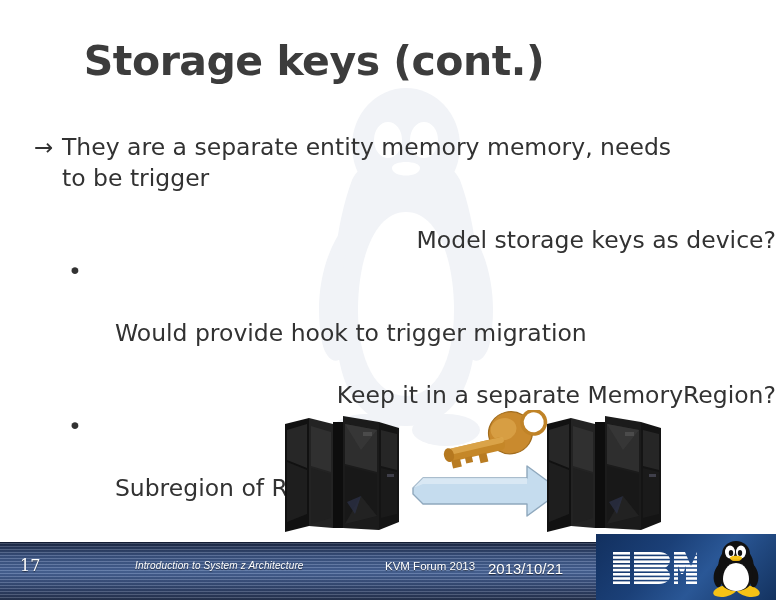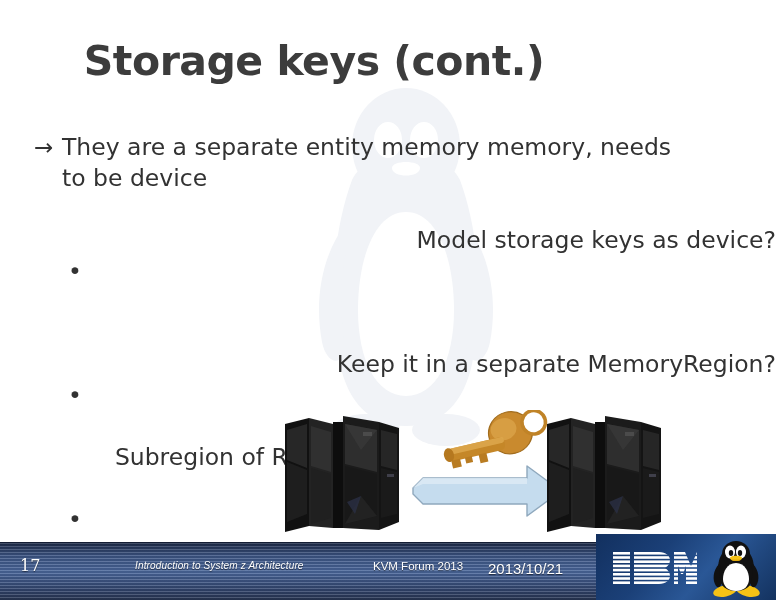--- a/index.html
+++ b/index.html
@@ -129,21 +129,21 @@
     top: 17px;
     font-family: "Liberation Sans", sans-serif;
     font-size: 10px;
     color: #ffffff;
     text-shadow: 0 1px 1px rgba(0,0,0,0.55);
     letter-spacing: 0.15px;
     font-style: italic;
   }
   .footer-event {
     position: absolute;
-    left: 373px;
+    left: 385px;
     top: 17px;
     font-family: "Liberation Sans", sans-serif;
     font-size: 11.5px;
     color: #ffffff;
     text-shadow: 0 1px 1px rgba(0,0,0,0.55);
   }
   .footer-date {
     position: absolute;
     left: 488px;
     top: 17px;
@@ -208,29 +208,30 @@
   </svg>
 </div>
 
 <div class="slide-title">Storage keys (cont.)</div>
 
 <div class="body-area">
 
   <div class="para-arrow">
     <span class="arrow-glyph">→</span>
     <span class="line">They are a separate entity memory memory, needs</span>
-    <span class="line">to be device</span>
+    <span class="line">to be trigger</span>
   </div>
 
   <div class="gap"></div>
 
   <div class="para-plain">Model storage keys as device?</div>
 
   <div class="para-bullet">
     <span class="dot">•</span>
+    <span>Would provide hook to trigger migration</span>
   </div>
 
   <div class="para-plain">Keep it in a separate MemoryRegion?</div>
 
   <div class="para-bullet">
     <span class="dot">•</span>
     <span>Subregion of RAM?</span>
   </div>
 
   <div class="para-bullet">

